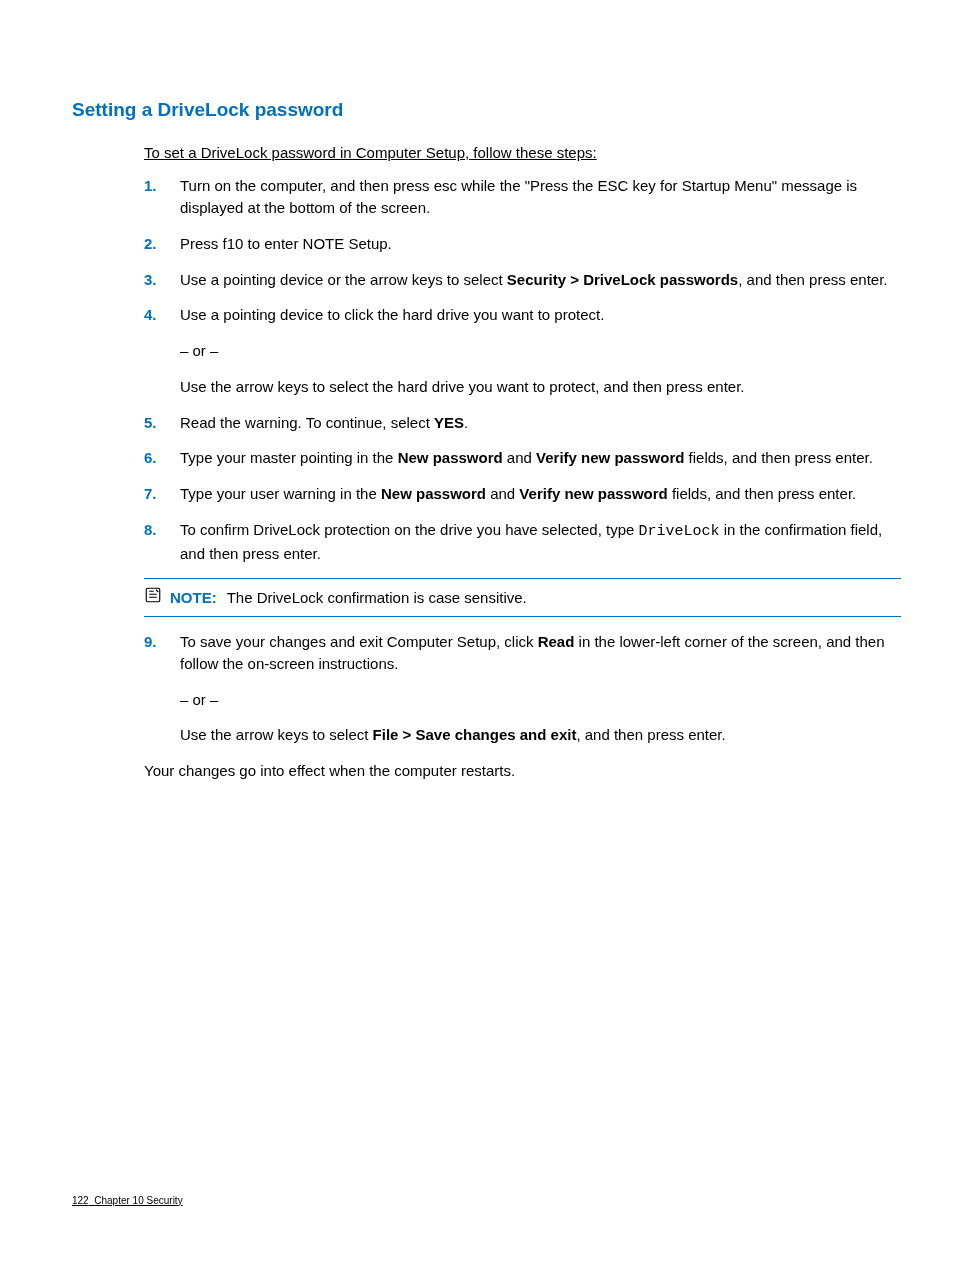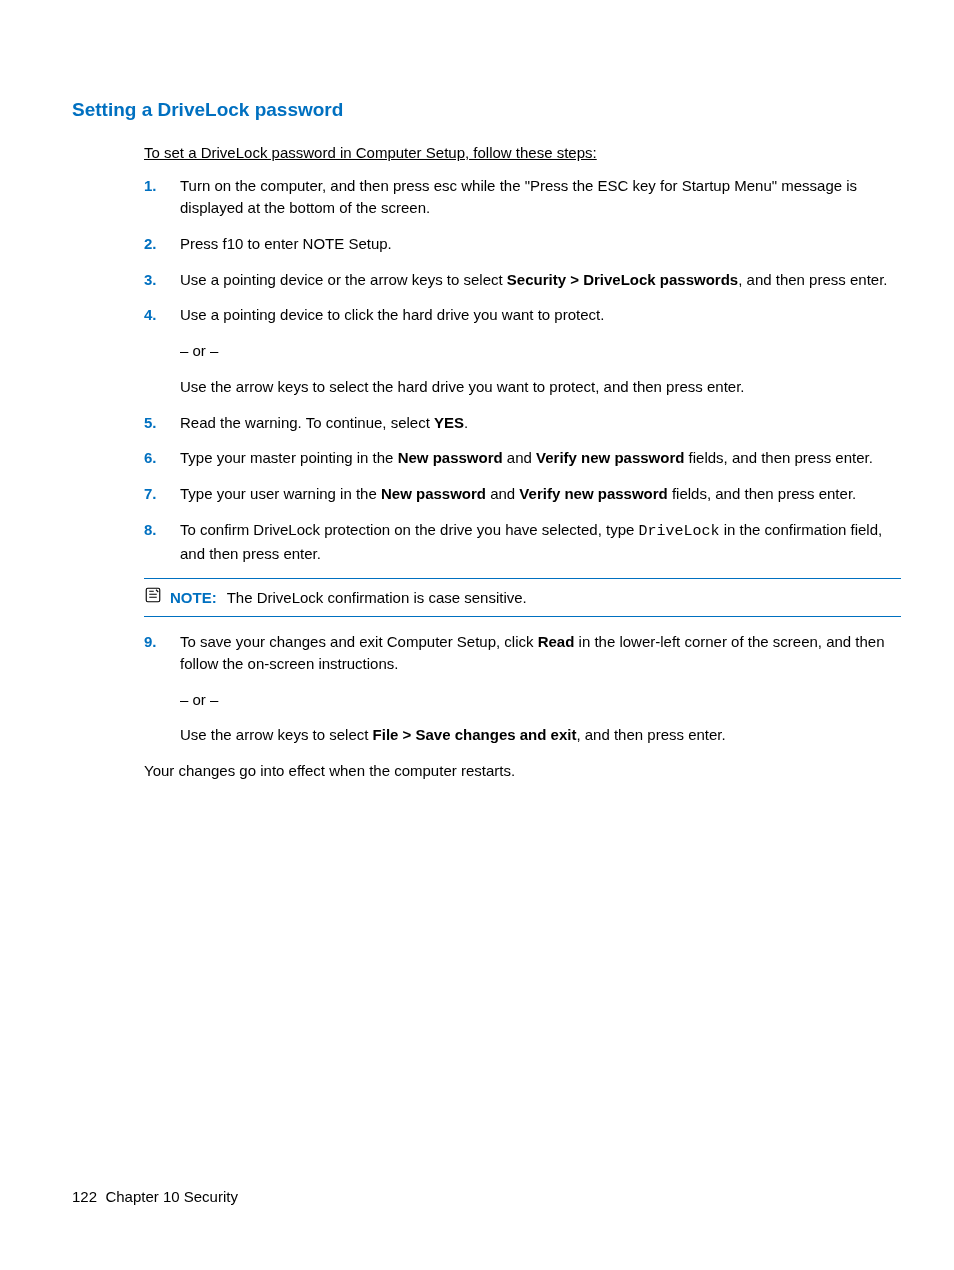--- a/index.html
+++ b/index.html
@@ -71,21 +71,22 @@
     margin-right: 10px;
   }
   .closing {
     margin-left: 72px;
     margin-top: 4px;
   }
   .footer {
     position: absolute;
     bottom: 62px;
     left: 72px;
-    font-size: 15px;
+    font-size: 10px;
+    text-decoration: underline;
   }
 </style>
 </head>
 <body>
 
 <div class="page">
 
   <div class="section-heading">Setting a DriveLock password</div>
 
   <div class="intro">To set a DriveLock password in Computer Setup, follow these steps:</div>

